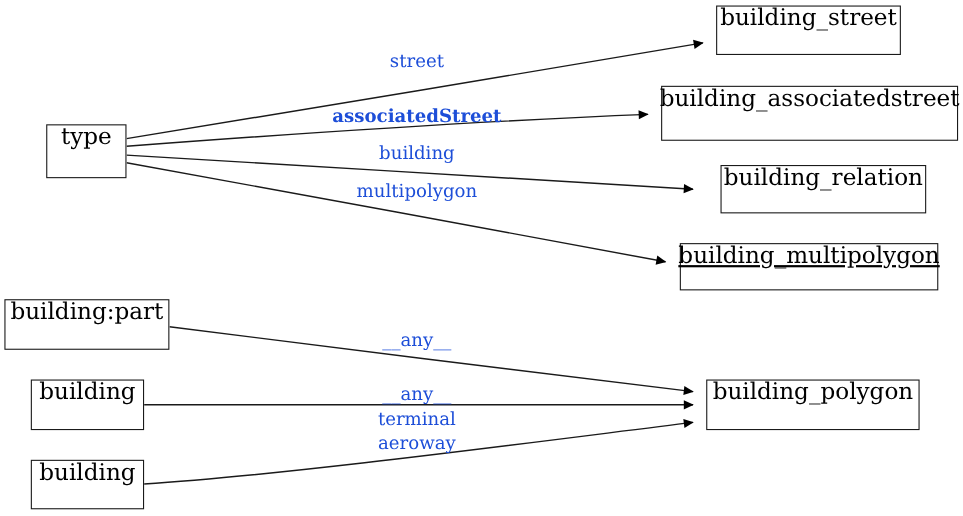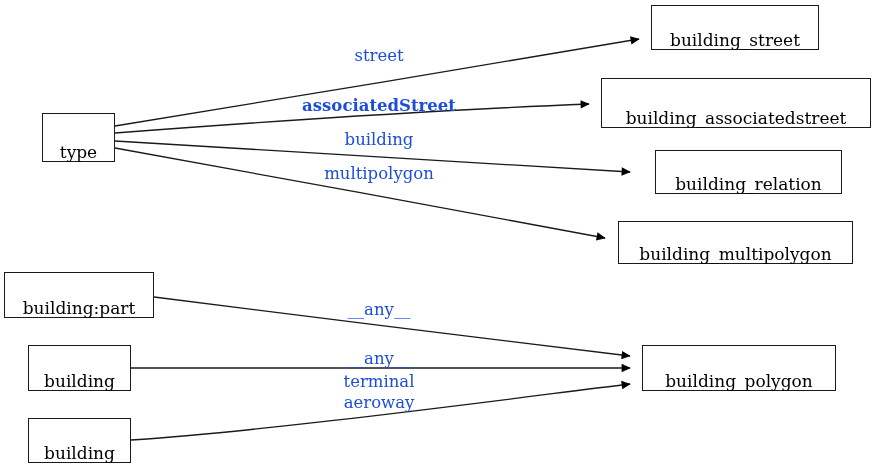--- a/index.html
+++ b/index.html
@@ -26,23 +26,23 @@
     width: 875px;
     height: 469px;
     pointer-events: none;
   }
   .node {
     position: absolute;
     box-sizing: border-box;
     border: 1px solid #1a1a1a;
     background: #ffffff;
     display: flex;
-    align-items: flex-end;
+    align-items: flex-start;
     justify-content: center;
-    font-size: 17px;
+    font-size: 21px;
     line-height: 1;
     color: #000000;
     white-space: nowrap;
   }
   .edge-label {
     position: absolute;
     font-size: 16.5px;
     line-height: 1;
     color: #1d4ed8;
     white-space: nowrap;
@@ -83,21 +83,21 @@
   </div>
 
   <div class="node" style="left:601px; top:78px; width:270px; height:50px;">
     <span>building_associatedstreet</span>
   </div>
 
   <div class="node" style="left:642px; top:150px; width:187px; height:44px;margin-left:13px;">
     <span>building_relation</span>
   </div>
 
-  <div class="node" style="left:618px; top:221px; width:235px; height:43px;">
+  <div class="node" style="left:618px; top:221px; width:235px; height:43px;text-decoration:underline;">
     <span>building_multipolygon</span>
   </div>
 
   <div class="node" style="left:4px; top:272px; width:150px; height:46px;">
     <span>building:part</span>
   </div>
 
   <div class="node" style="left:28px; top:345px; width:103px; height:46px;">
     <span>building</span>
   </div>

